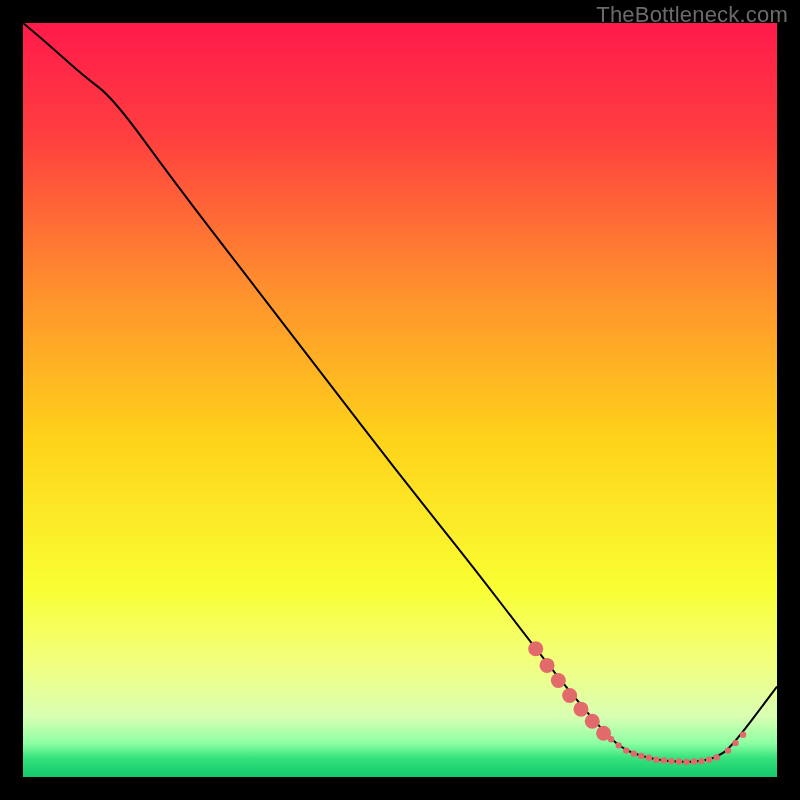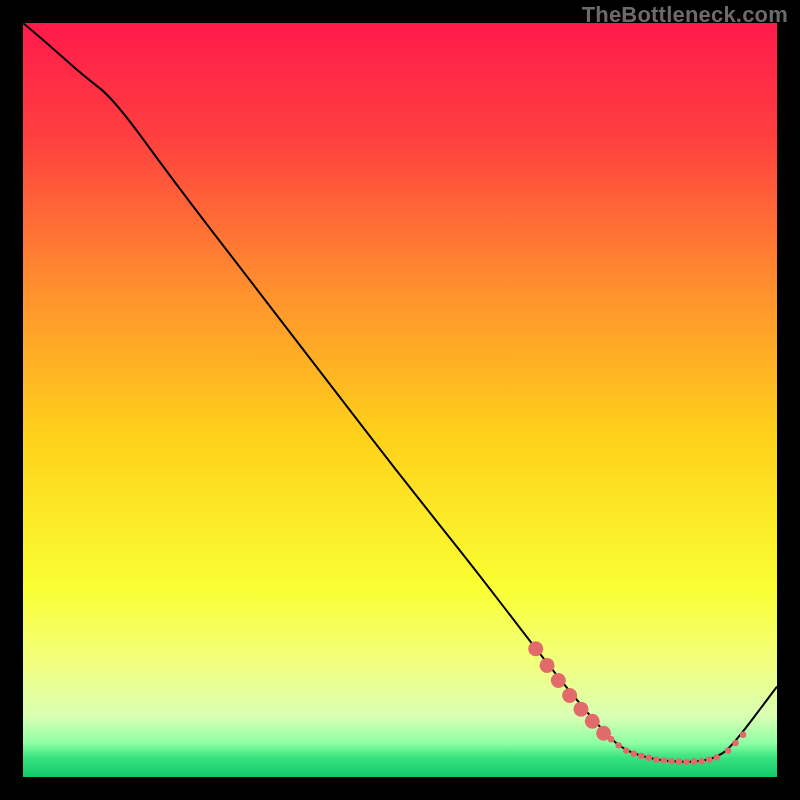--- a/index.html
+++ b/index.html
@@ -15,21 +15,21 @@
     position: relative;
     width: 800px;
     height: 800px;
   }
   .watermark {
     position: absolute;
     top: 2px;
     right: 12px;
     color: #6b6b6b;
     font-size: 22px;
-    font-weight: 700;
+    font-weight: 400;
     letter-spacing: 0.2px;
   }
   .plot {
     position: absolute;
     left: 23px;
     top: 23px;
     width: 754px;
     height: 754px;
   }
   svg { display: block; }

